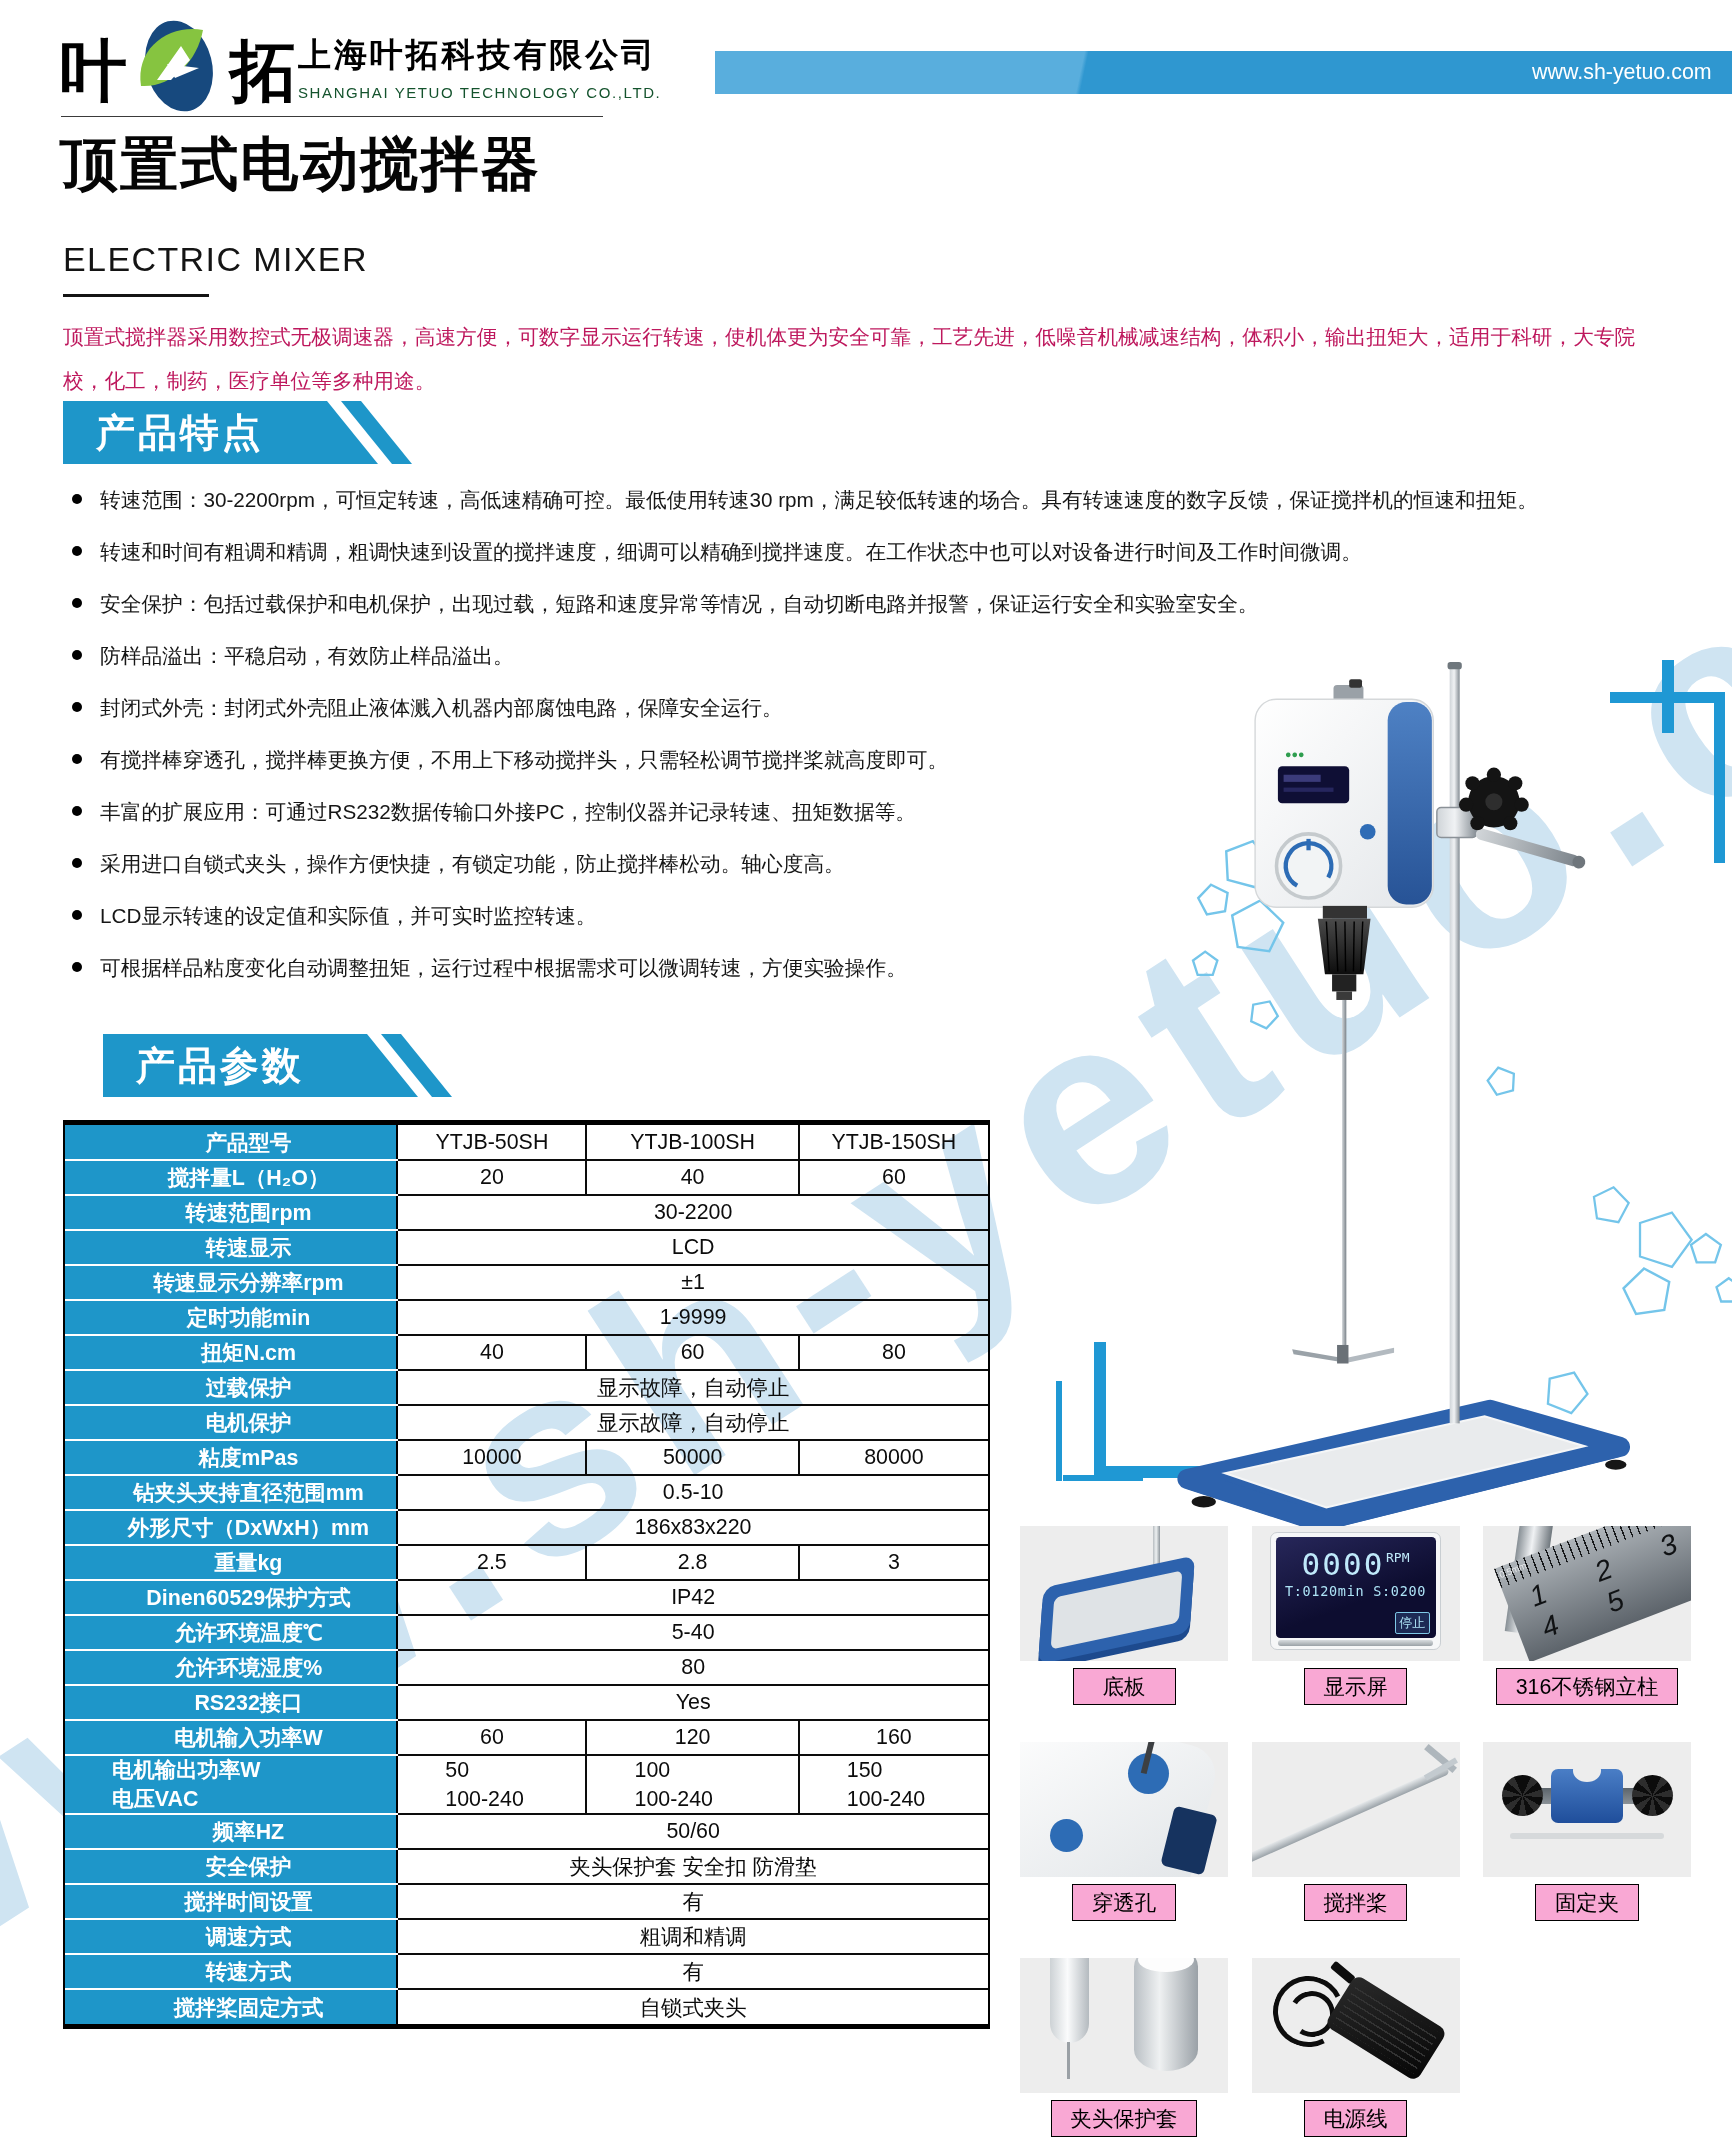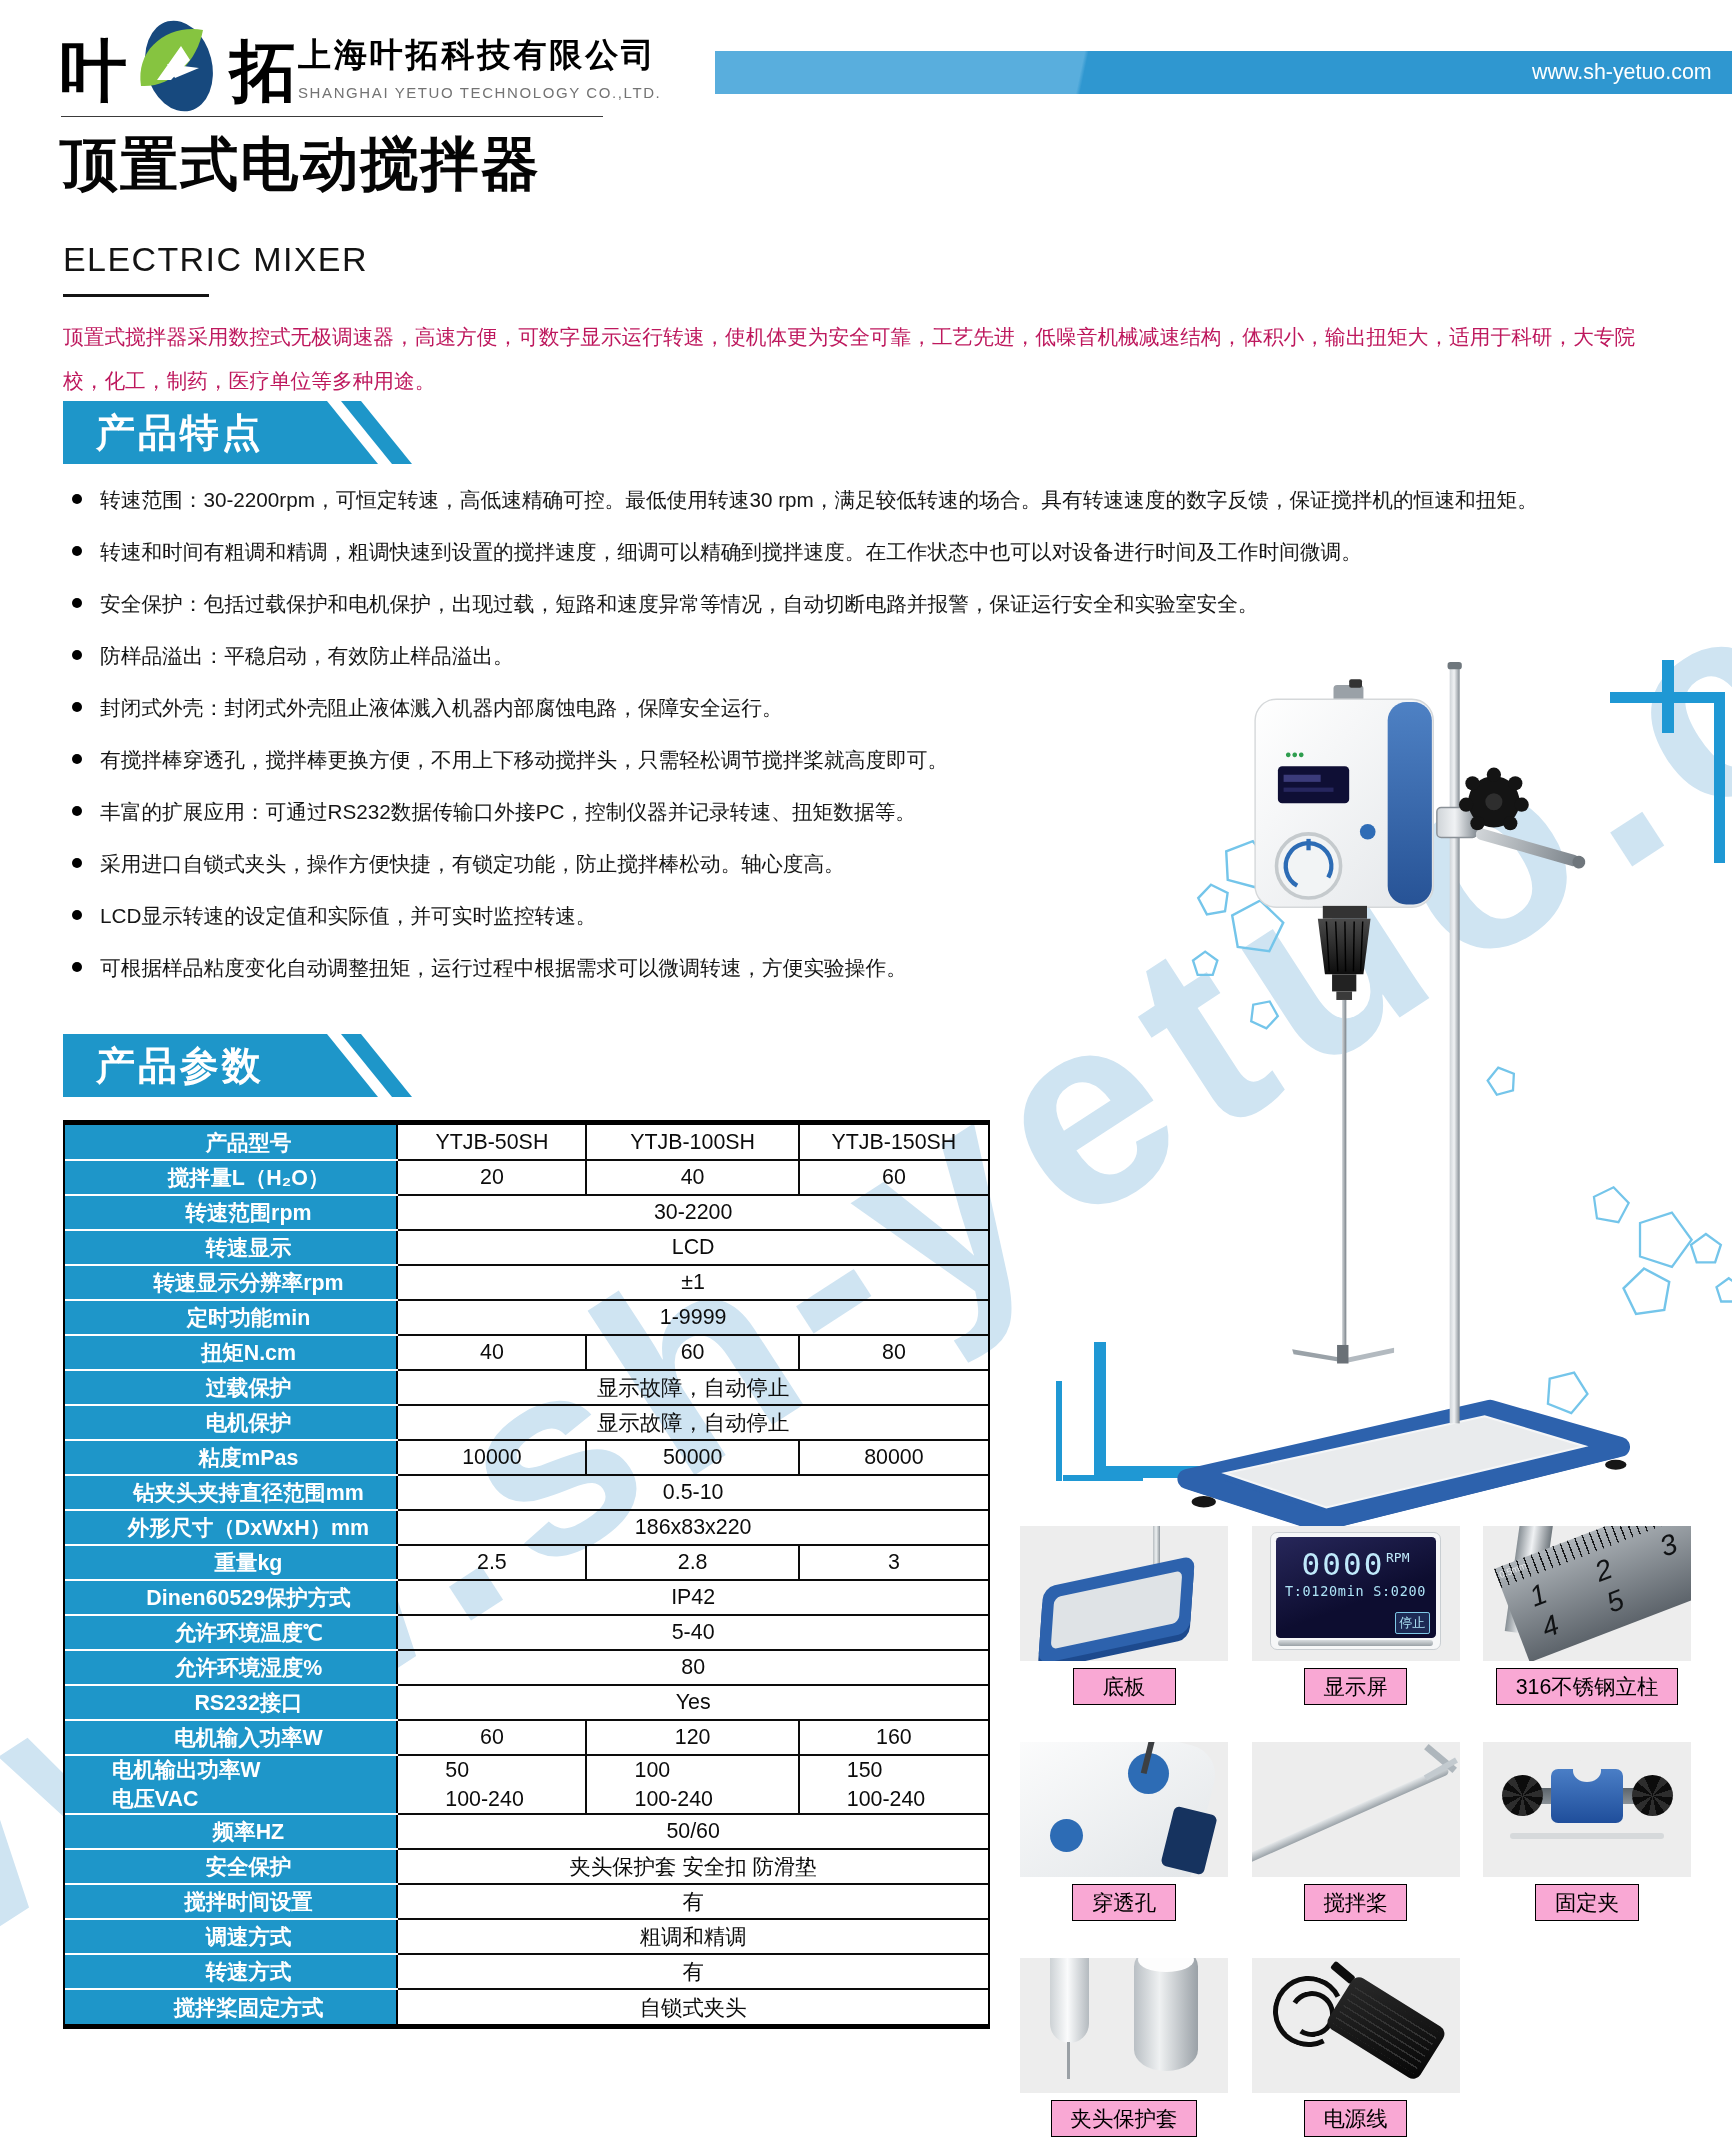--- a/index.html
+++ b/index.html
@@ -10,21 +10,21 @@
   .watermark{position:absolute;left:-399px;top:1013px;width:2781px;height:285px;
     transform:rotate(-33deg);font-size:271px;font-weight:bold;letter-spacing:20px;
     color:#cfe4f2;white-space:nowrap;z-index:0;}
 
   .z{position:absolute;z-index:1;}
 
   
   .logo-cn{position:absolute;top:26px;font-size:67px;font-weight:bold;color:#000;}
   .logo-mark{position:absolute;left:127px;top:15.7px;width:100px;height:100px;}
   .company-cn{font-size:33px;font-weight:bold;letter-spacing:2.9px;color:#000;}
-  .company-en{font-size:15px;letter-spacing:1.6px;margin-top:6.4px;color:#737373;}
+  .company-en{font-size:15px;letter-spacing:1.6px;margin-top:6.4px;color:#14532d;}
   .logo-rule{position:absolute;left:61px;top:116px;width:542px;height:1.4px;background:#3a3a3a;z-index:1;}
   .banner{position:absolute;left:715px;top:51px;width:1018px;height:43px;z-index:1;
     background:linear-gradient(102deg,#59aedd 0%,#59aedd 36%,#2f97d0 36.4%,#2f97d0 100%);
     color:#fff;font-size:21.4px;line-height:43px;text-align:right;padding-right:21.4px;box-sizing:border-box;}
 
   
   .title{position:absolute;left:60px;top:126px;font-size:58px;font-weight:bold;letter-spacing:2.1px;color:#050505;z-index:1;}
   .subtitle{position:absolute;left:63px;top:240px;font-size:34px;font-weight:500;letter-spacing:1.4px;color:#141414;z-index:1;}
   .subtitle-rule{position:absolute;left:63px;top:294px;width:146px;height:2.9px;background:#141414;z-index:1;}
   .intro{position:absolute;left:63px;top:315px;width:1608px;font-size:20.7px;line-height:44px;color:#be185d;margin:0;z-index:1;}
@@ -188,21 +188,21 @@
       <li>安全保护：包括过载保护和电机保护，出现过载，短路和速度异常等情况，自动切断电路并报警，保证运行安全和实验室安全。</li>
       <li>防样品溢出：平稳启动，有效防止样品溢出。</li>
       <li>封闭式外壳：封闭式外壳阻止液体溅入机器内部腐蚀电路，保障安全运行。</li>
       <li>有搅拌棒穿透孔，搅拌棒更换方便，不用上下移动搅拌头，只需轻松调节搅拌桨就高度即可。</li>
       <li>丰富的扩展应用：可通过RS232数据传输口外接PC，控制仪器并记录转速、扭矩数据等。</li>
       <li>采用进口自锁式夹头，操作方便快捷，有锁定功能，防止搅拌棒松动。轴心度高。</li>
       <li>LCD显示转速的设定值和实际值，并可实时监控转速。</li>
       <li>可根据样品粘度变化自动调整扭矩，运行过程中根据需求可以微调转速，方便实验操作。</li>
     </ul>
 
-  <div class="sec" style="top:1034px;">
+  <div class="sec" style="top:1034px;margin-left:40px;">
     <div class="sec-box"><span>产品参数</span></div>
     <div class="sec-stripe"></div>
   </div>
 
   <div class="param-wrap">
     <table>
         <colgroup>
       <col style="width:36%">
           <col style="width:20.5%">
           <col style="width:23%">

